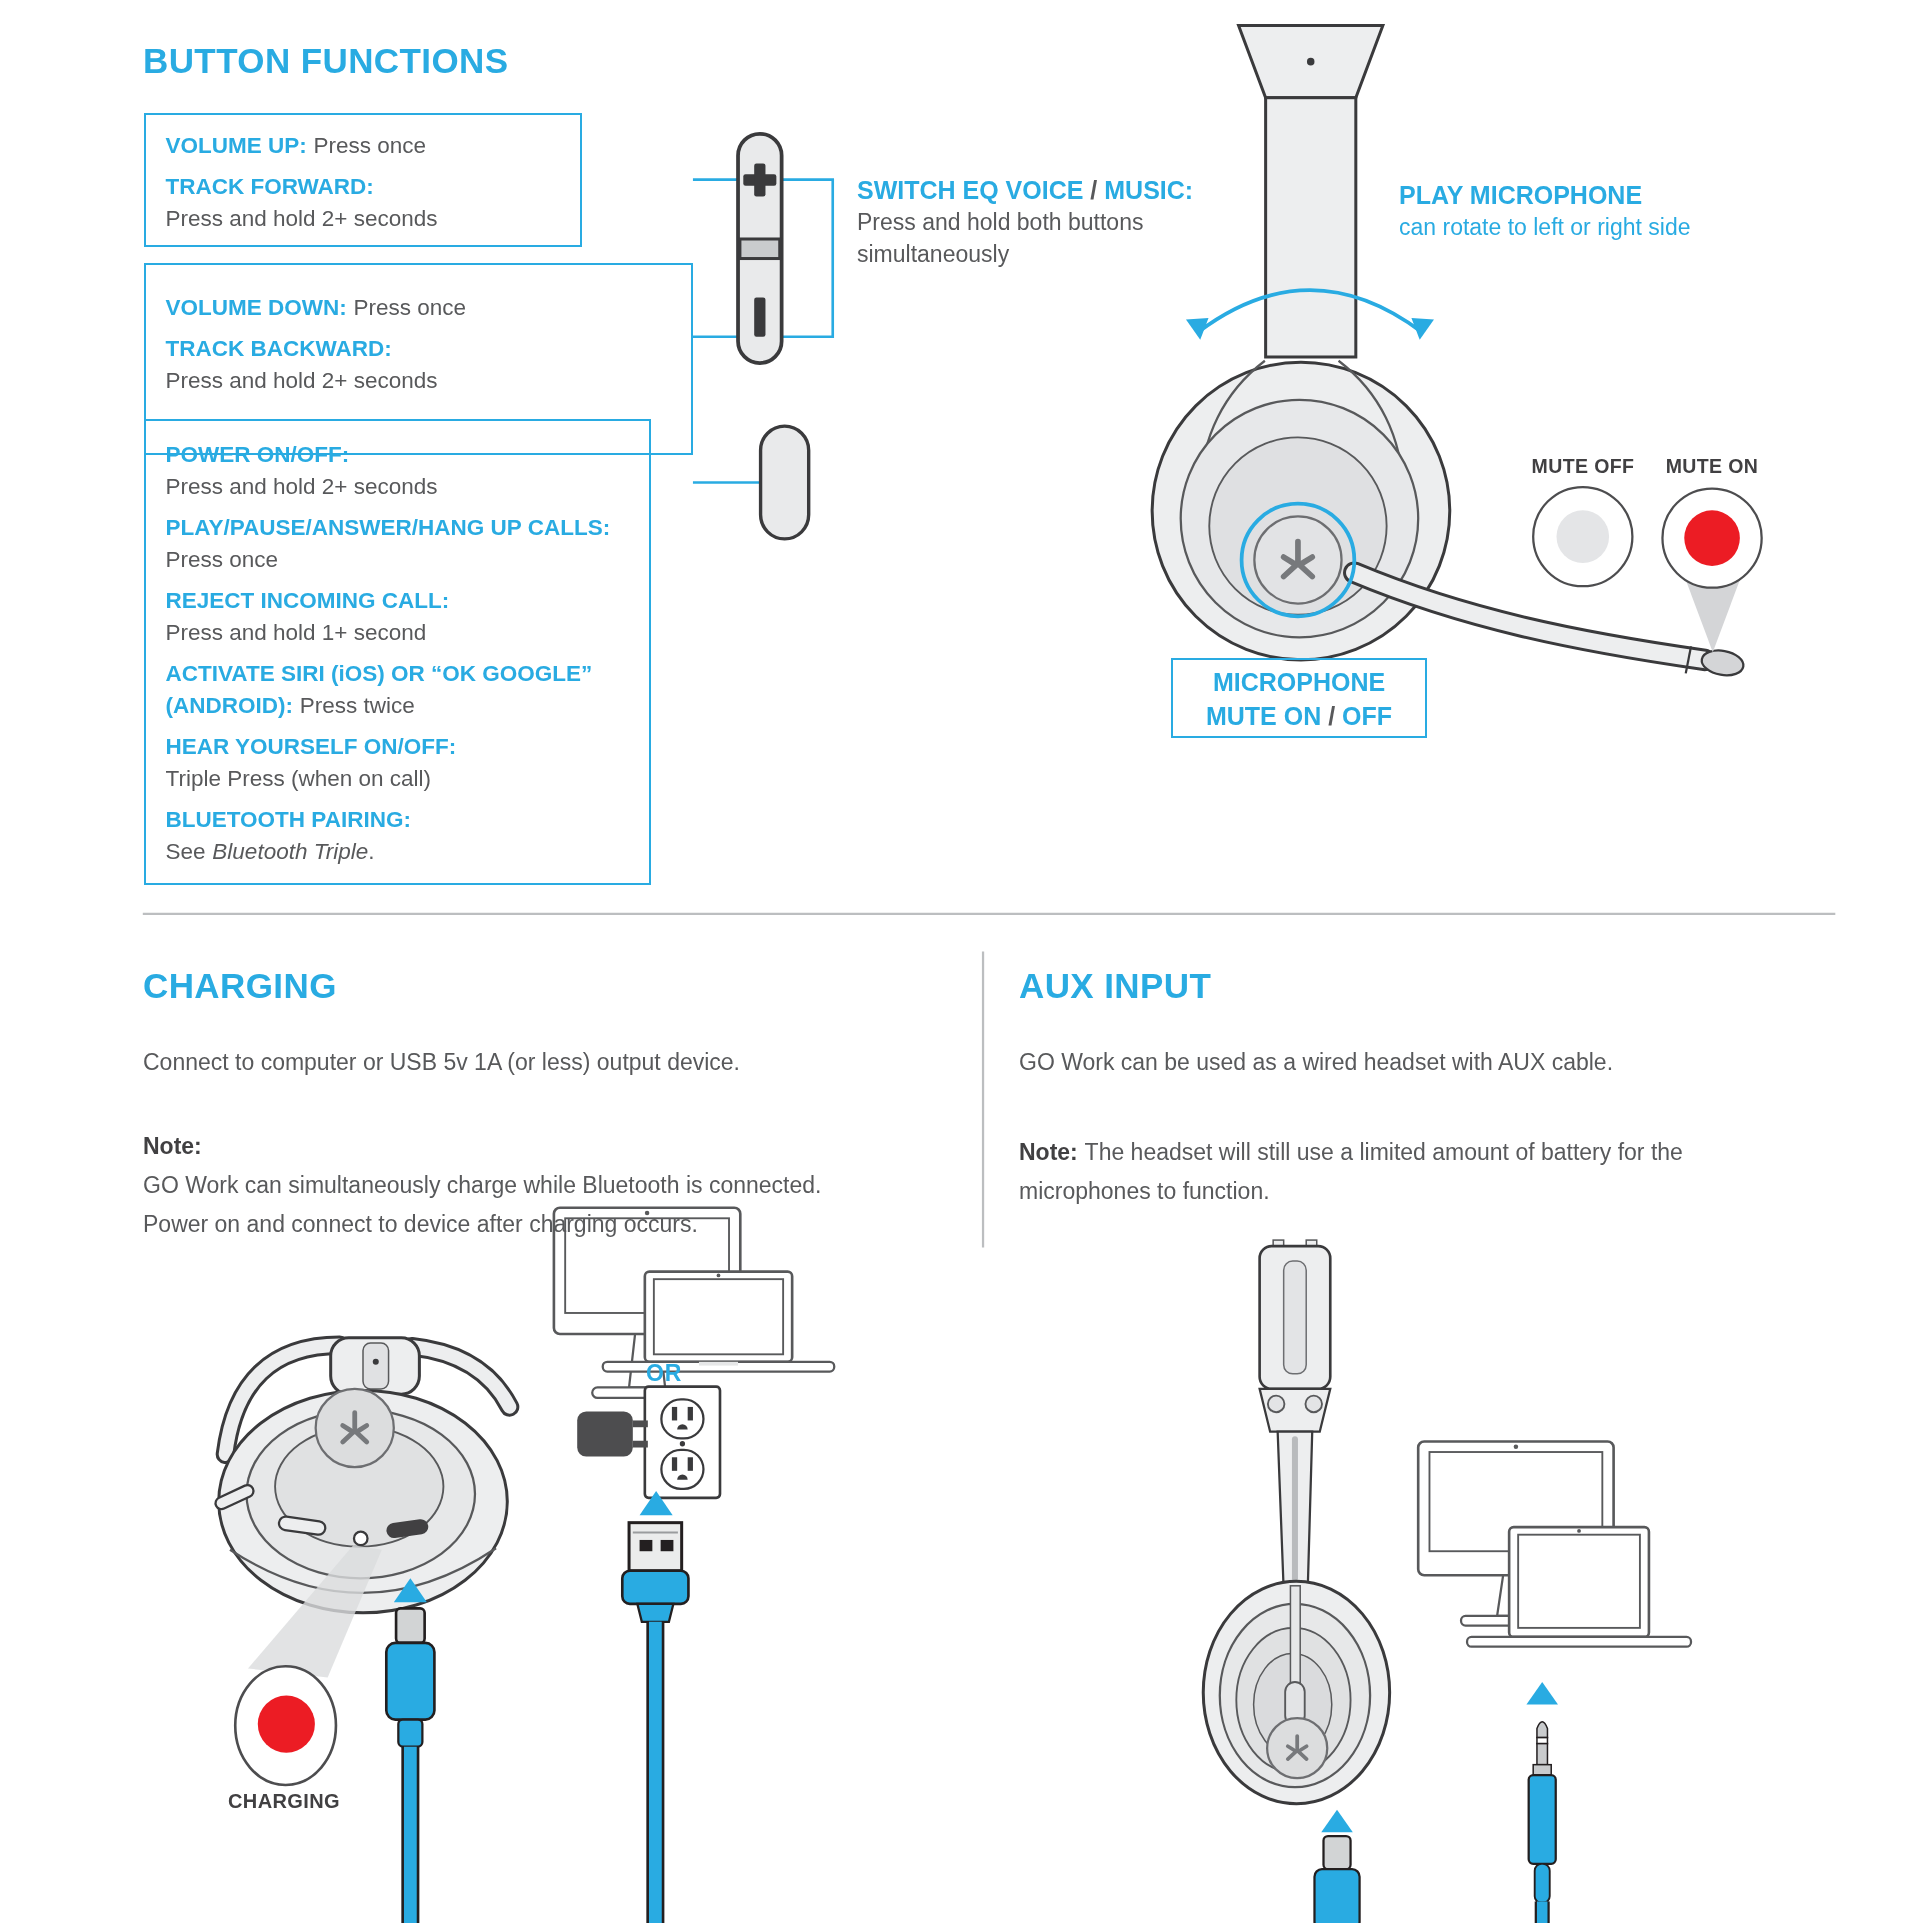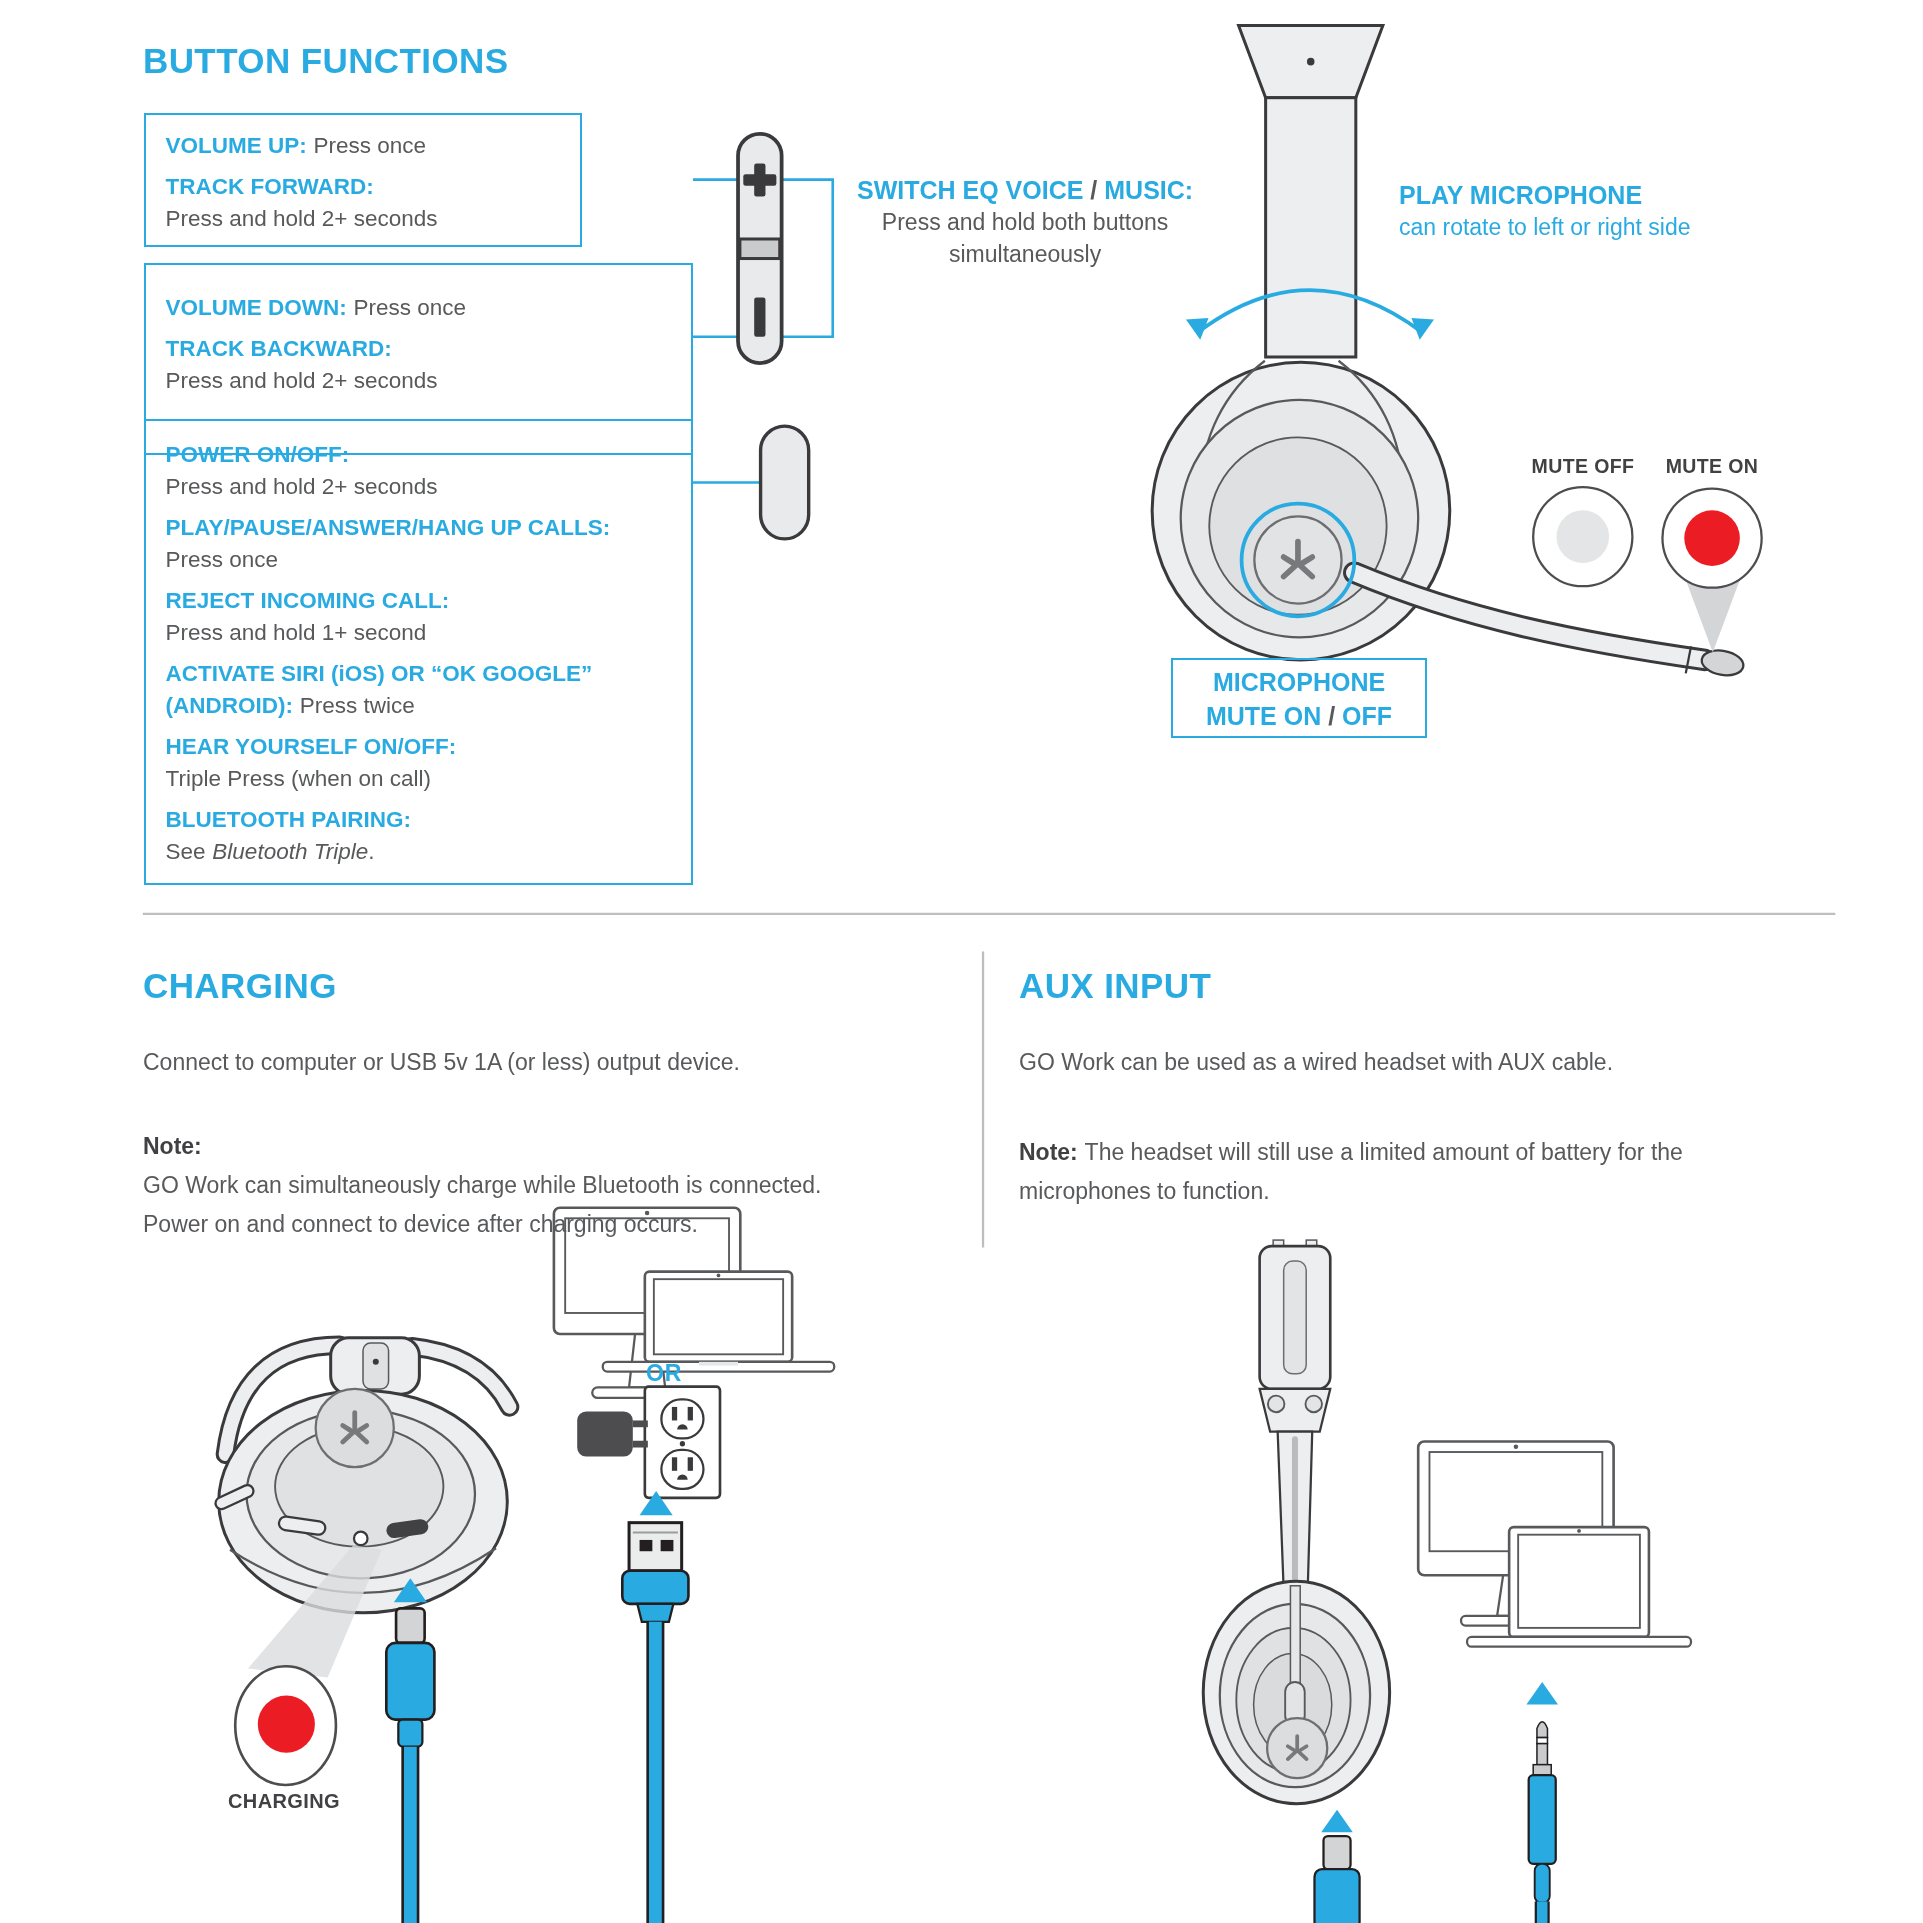--- a/index.html
+++ b/index.html
@@ -240,36 +240,36 @@
     <div class="entry"><span class="lbl">TRACK FORWARD:</span><br>
       <span class="txt">Press and hold 2+ seconds</span></div>
   </div>
 
   <div class="abs bbox" style="left:144px;top:263px;width:549px;height:192px;padding-top:27px;">
     <div><span class="lbl">VOLUME DOWN:</span><span class="txt gap">Press once</span></div>
     <div class="entry"><span class="lbl">TRACK BACKWARD:</span><br>
       <span class="txt">Press and hold 2+ seconds</span></div>
   </div>
 
-  <div class="abs bbox" style="left:144px;top:419px;width:549px;height:466px;padding-top:18px;">
+  <div class="abs bbox" style="left:144px;top:419px;width:507px;height:466px;padding-top:18px;">
     <div><span class="lbl">POWER ON/OFF:</span><br>
       <span class="txt">Press and hold 2+ seconds</span></div>
     <div class="entry"><span class="lbl">PLAY/PAUSE/ANSWER/HANG UP CALLS:</span><br>
       <span class="txt">Press once</span></div>
     <div class="entry"><span class="lbl">REJECT INCOMING CALL:</span><br>
       <span class="txt">Press and hold 1+ second</span></div>
     <div class="entry"><span class="lbl">ACTIVATE SIRI (iOS) OR “OK GOOGLE”</span><br>
       <span class="lbl">(ANDROID):</span><span class="txt gap">Press twice</span></div>
     <div class="entry"><span class="lbl">HEAR YOURSELF ON/OFF:</span><br>
       <span class="txt">Triple Press (when on call)</span></div>
     <div class="entry"><span class="lbl">BLUETOOTH PAIRING:</span><br>
       <span class="txt">See</span><span class="txt it gap">Bluetooth Triple</span><span class="txt">.</span></div>
   </div>
 
-  <div class="abs" style="left:857px;top:174px;text-align:center;">
+  <div class="abs" style="left:857px;top:174px;">
     <div class="co-title"><span>SWITCH EQ VOICE</span><span class="slash"> / </span><span>MUSIC:</span></div>
     <div class="co-body">Press and hold both buttons</div>
     <div class="co-body">simultaneously</div>
   </div>
 
   <div class="abs" style="left:1399px;top:179px;">
     <div class="co-title">PLAY MICROPHONE</div>
     <div class="boom-sub">can rotate to left or right side</div>
   </div>
 

